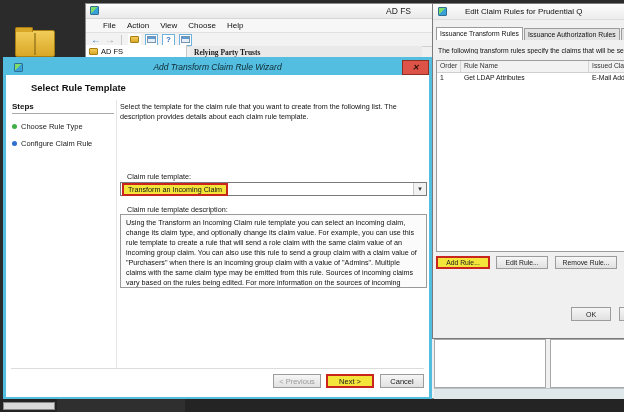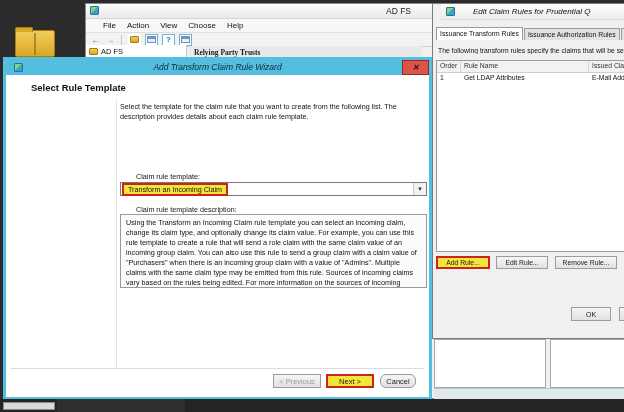--- a/index.html
+++ b/index.html
@@ -46,22 +46,22 @@
   .tree-item { display:flex; align-items:center; gap:3px; padding:2px 3px; font-size:7.5px; color:#111; }
   .pane-header { position:absolute; left:104px; top:42px; width:232px; padding:2px 4px;
                  font-size:7.5px; font-weight:bold; color:#1a1a1a; border-bottom:1px solid #b5b5b5; background:#e9e9e9;font-family:Liberation Serif, serif; }
   .sub-panel { position:absolute; background:#fff; border:1px solid #a8a8a8; }
   .console-status { position:absolute; left:348px; top:384px; width:190px; height:12px;
                     background:#dfe9ec; border-top:1px solid #b8c4c8; }
 
   
   .editdlg { position:absolute; left:432px; top:3px; width:193px; height:336px;
              background:#f0f0f0; border:1px solid #7a7a7a; z-index:10; }
-  .editdlg-titlebar { position:absolute; left:8px; top:0; right:0; height:16px;
-             background:linear-gradient(#fdfdfd,#ececec); border-bottom:1px solid #dcdcdc;font-style:italic; }
+  .editdlg-titlebar { position:absolute; left:0; top:0; right:0; height:16px;
+             background:linear-gradient(#fdfdfd,#ececec); border-bottom:1px solid #dcdcdc; }
   .editdlg-title { position:absolute; left:32px; top:3px; font-size:8px; color:#111; white-space:nowrap; }
   .tabs { position:absolute; left:3px; top:22px; right:0; height:14px; display:flex; align-items:flex-end; overflow:hidden; }
   .tab { font-size:6.8px; color:#111; padding:2px 3px 2px; border:1px solid #9c9c9c; border-bottom:none;
          background:#e2e2e2; white-space:nowrap; margin-right:1px; }
   .tab.active { background:#fff; position:relative; padding-bottom:3px; }
   .editdlg-desc { position:absolute; left:5px; top:43px; width:186px; font-size:6.8px; color:#111;
                   white-space:nowrap; overflow:hidden; }
   .rules-table { position:absolute; left:3px; top:56px; width:200px; height:192px; background:#fff; border:1px solid #9c9c9c; }
   .thead { display:flex; height:12px; background:#f2f2f2; border-bottom:1px solid #cfcfcf; }
   .th { font-size:6.8px; color:#333; padding:1px 0 0 3px; border-right:1px solid #d5d5d5; white-space:nowrap; overflow:hidden; }
@@ -87,34 +87,34 @@
                font-size:8px; font-weight:bold; color:#31110c; cursor:pointer; }
   .wiz-header { position:absolute; left:25px; top:22px; font-size:9.5px; font-weight:bold; color:#111; }
   .steps { position:absolute; left:6px; top:42px; width:102px; }
   .steps-title { font-size:8px; font-weight:bold; color:#111; border-bottom:1px solid #aaa; padding-bottom:2px; }
   .step { display:flex; align-items:center; gap:4px; margin-top:8px; font-size:7.5px; color:#222; }
   .dot { width:5px; height:5px; border-radius:50%; flex:0 0 auto; }
   .dot-green { background:#3fae46; } .dot-blue { background:#2f6fd0; }
   .wiz-divider { position:absolute; left:110px; top:40px; bottom:28px; border-left:1px solid #e4e4e4; }
   .wiz-content { position:absolute; left:114px; top:42px; width:309px; }
   .wiz-intro { font-size:7.2px; line-height:9.5px; color:#111; }
-  .field-label { position:absolute; left:16px; font-size:7.2px; color:#111; }
+  .field-label { position:absolute; left:7px; font-size:7.2px; color:#111; }
   .combo { position:absolute; left:0; top:80px; width:307px; height:14px; background:#fff;
            border:1px solid #7a7a7a; display:flex; align-items:center; cursor:pointer; }
   .combo-value { font-size:7.2px; color:#111; padding:0 4px; line-height:9px; margin-left:1px; white-space:nowrap; }
   .combo-arrow { position:absolute; right:0; top:0; bottom:0; width:13px; border-left:1px solid #c9c9c9;
                  background:#f2f2f2; display:flex; align-items:center; justify-content:center;
                  font-size:7px; color:#333; }
   .descbox { position:absolute; left:0; top:112px; width:307px; height:74px; background:#fbfbfb;
              border:1px solid #9a9a9a; padding:3px 5px; font-size:7.2px; line-height:10px; color:#111; overflow:hidden; }
   .wiz-footer-line { position:absolute; left:5px; right:5px; top:308px; border-top:1px solid #dcdcdc; }
   .wiz-btn { position:absolute; top:314px; height:14px; font-size:7.5px; }
   .prev-btn { left:267px; width:48px; color:#9a9a9a; cursor:default; }
   .next-btn { left:320px; width:48px; }
-  .cancel-btn { left:374px; width:36px;border-radius:6px; }
+  .cancel-btn { left:374px; width:44px; }
 </style>
 </head>
 <body>
 
 <div class="screen">
 
   <div class="desktop-icon">
     <div class="folder"></div>
     <div class="icon-label"></div>
   </div>
@@ -192,20 +192,31 @@
   </div>
 
   <div class="wizard">
     <div class="wiz-titlebar">
       <span class="app-icon" style="left:8px; top:3px;"></span>
       <span class="wiz-title">Add Transform Claim Rule Wizard</span>
       <span class="wiz-close">✕</span>
     </div>
     <div class="wiz-header">Select Rule Template</div>
 
+    <div class="steps">
+      <div class="steps-title">Steps</div>
+      <div class="step">
+        <span class="dot dot-green"></span>
+        <span>Choose Rule Type</span>
+      </div>
+      <div class="step">
+        <span class="dot dot-blue"></span>
+        <span>Configure Claim Rule</span>
+      </div>
+    </div>
     <div class="wiz-divider"></div>
 
     <div class="wiz-content">
       <div class="wiz-intro">Select the template for the claim rule that you want to create from the following list. The description provides details about each claim rule template.</div>
       <div class="field-label" style="top:70px;">Claim rule template:</div>
       <div class="combo">
         <span class="combo-value hl">Transform an Incoming Claim</span>
         <span class="combo-arrow">▾</span>
       </div>
       <div class="field-label" style="top:103px;">Claim rule template description:</div>

